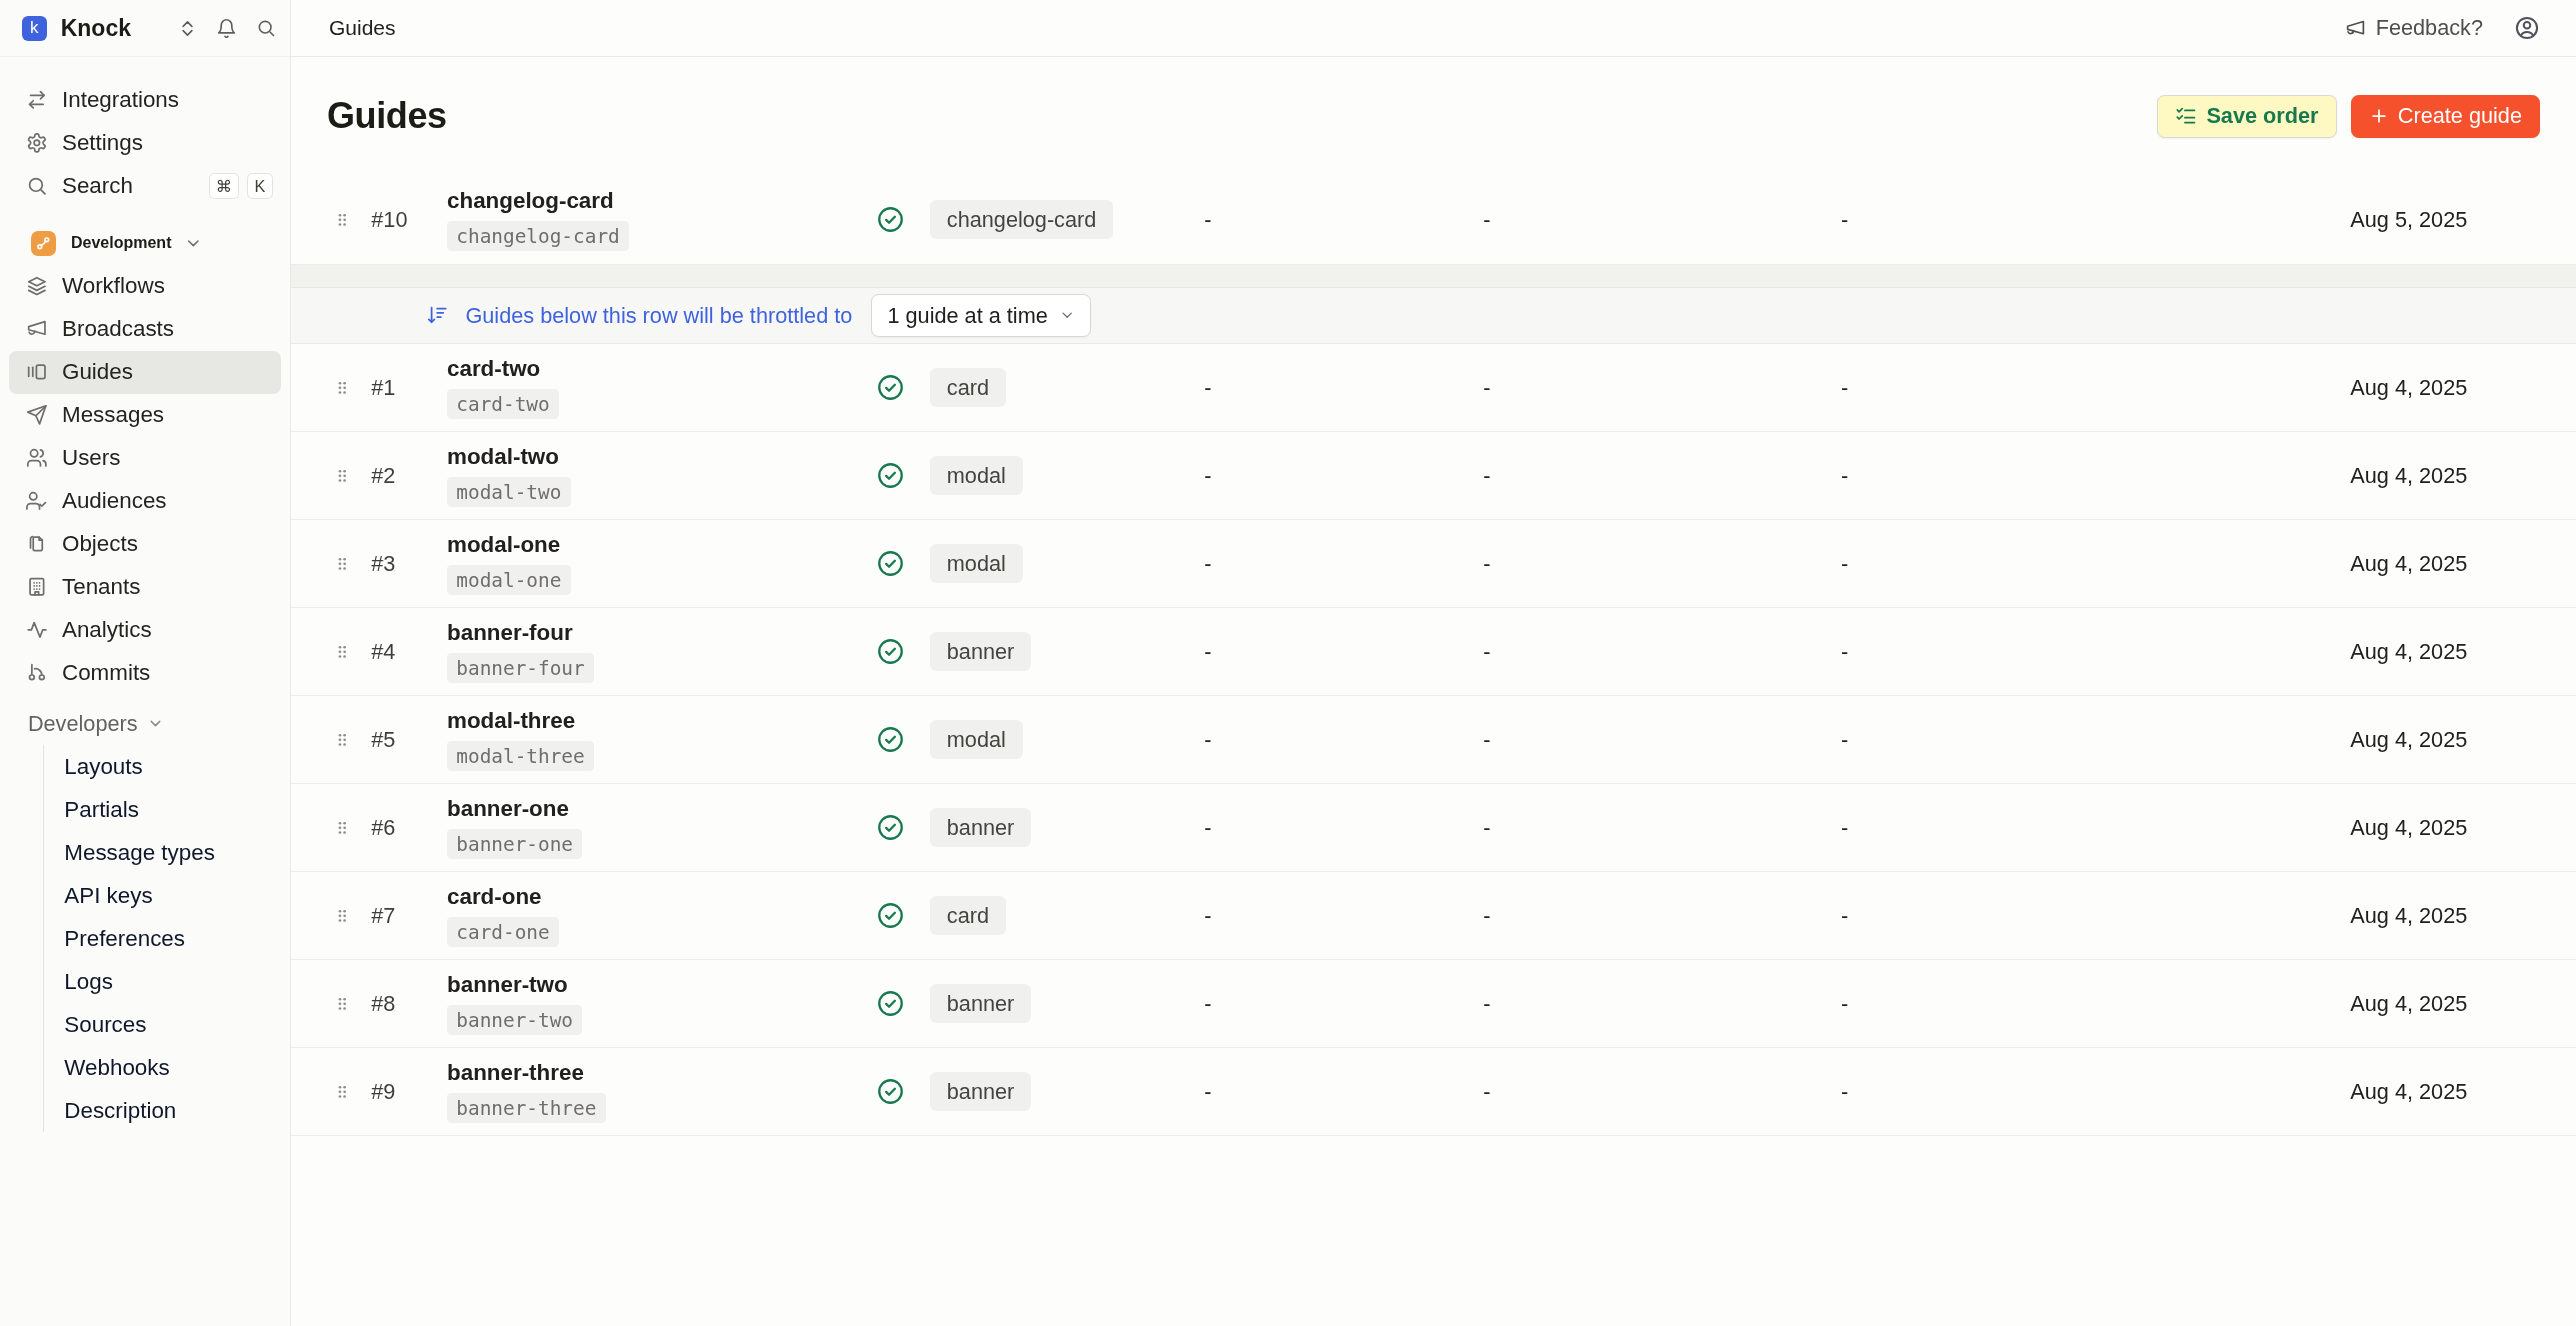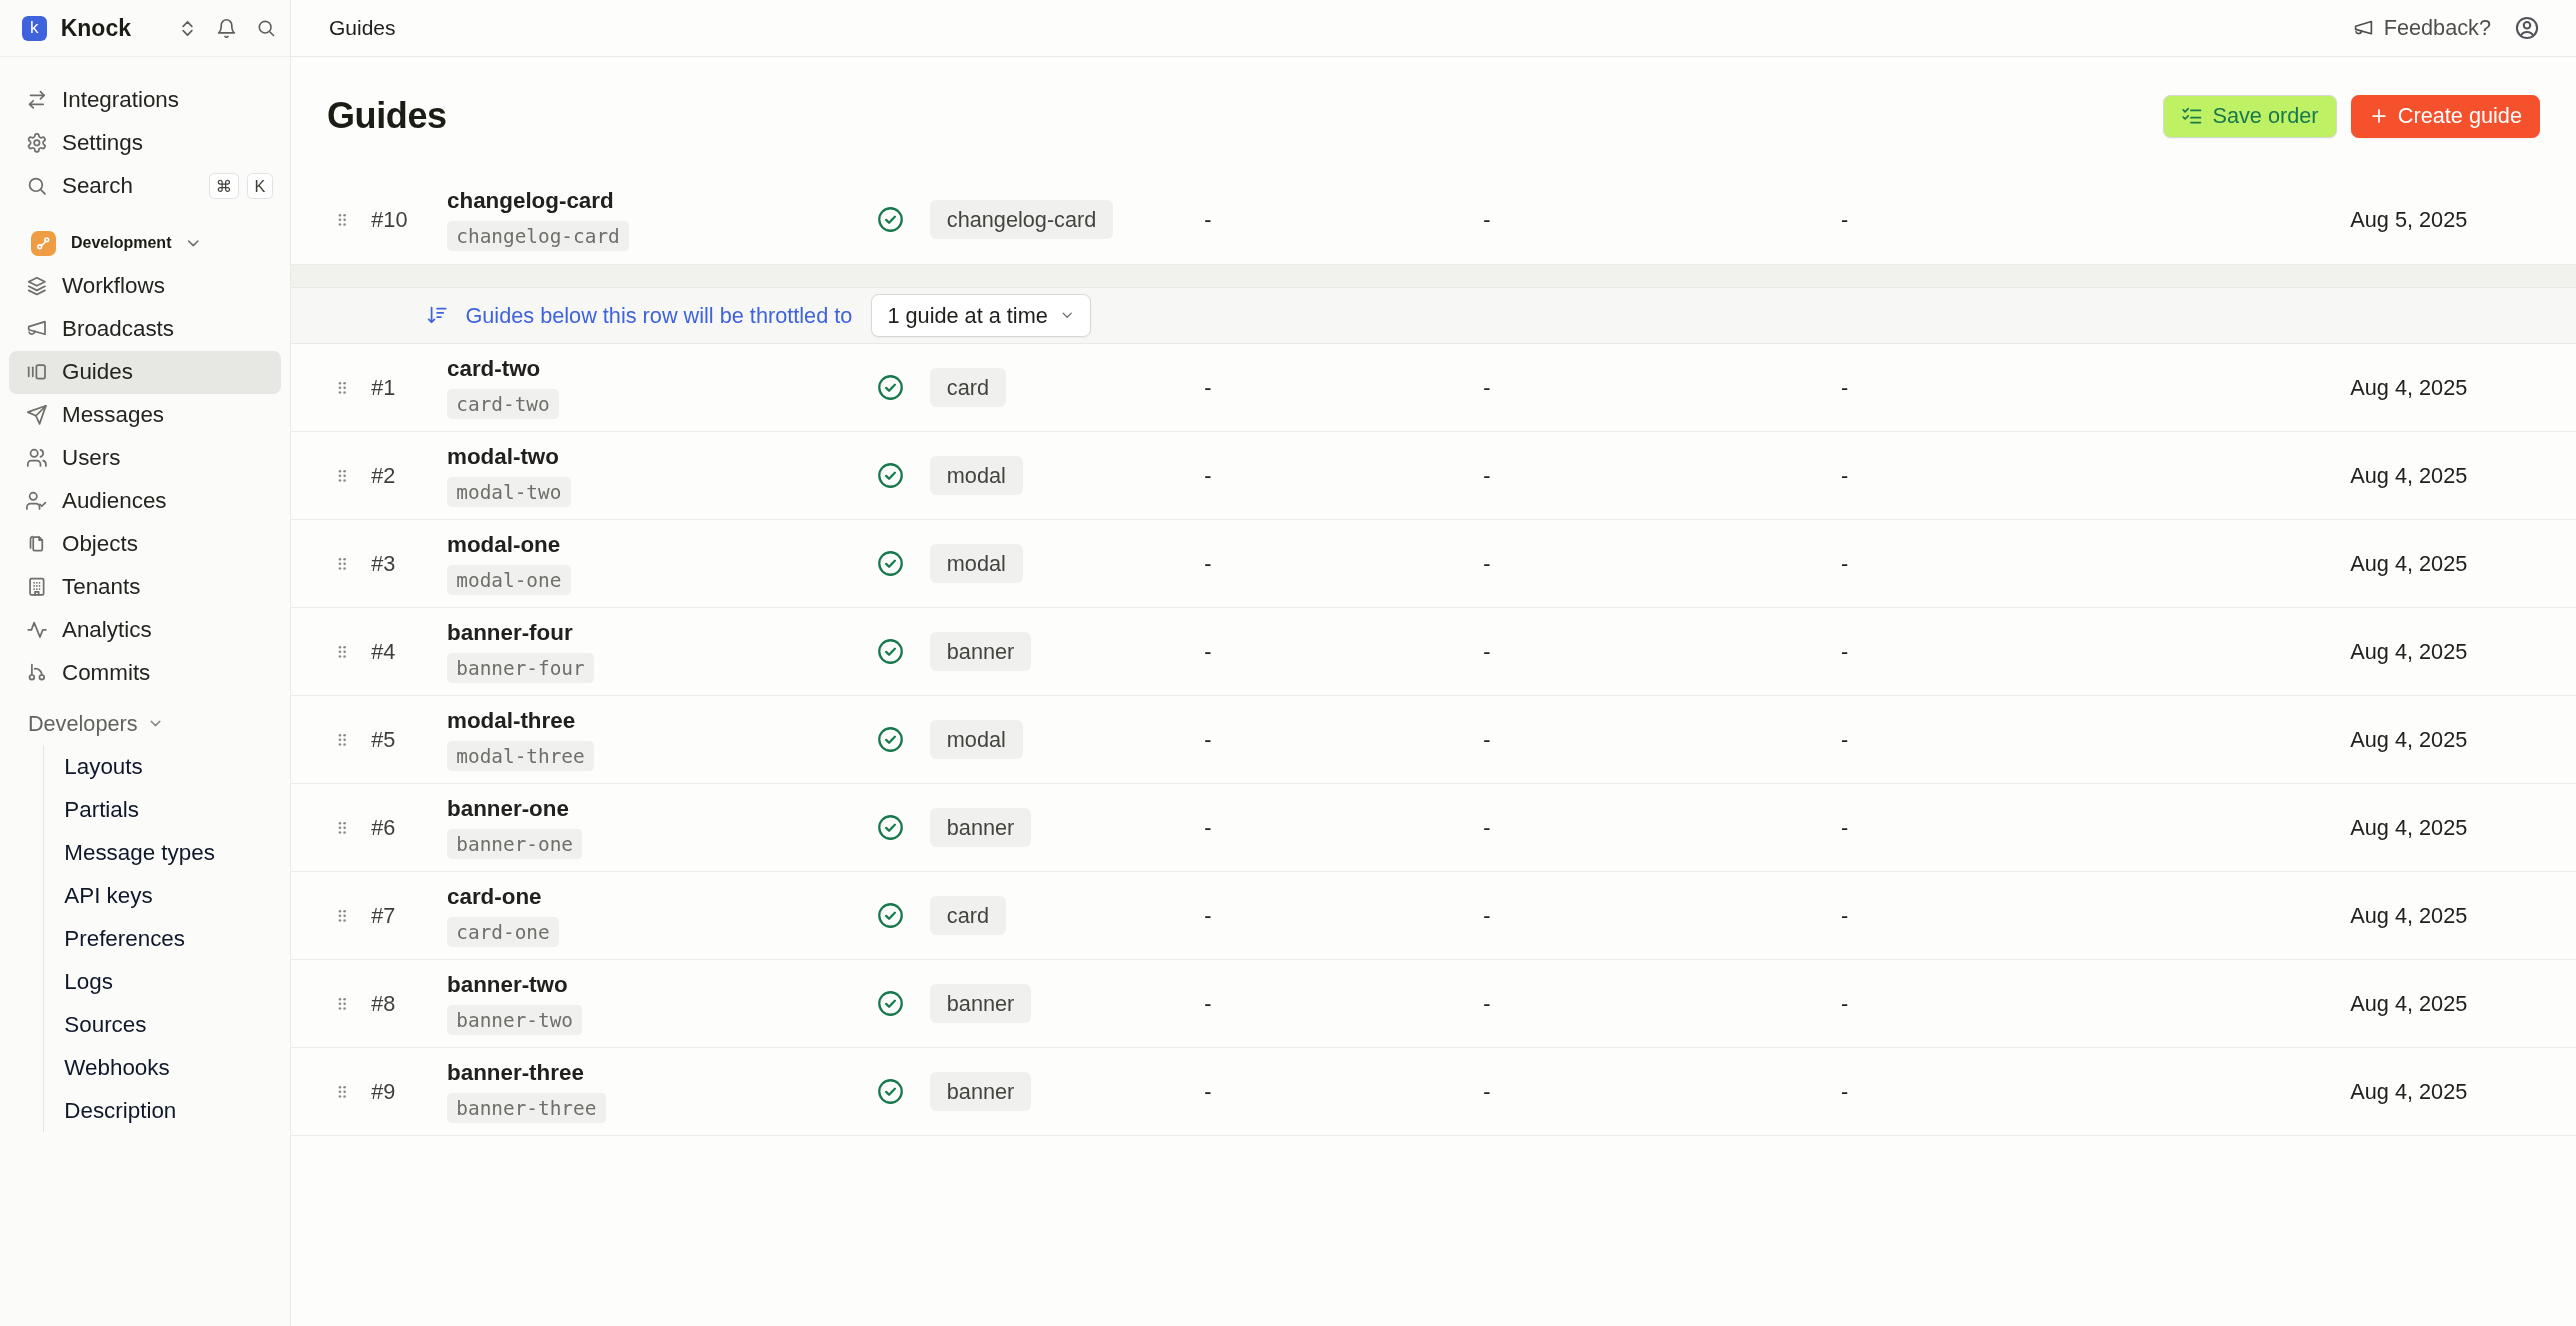--- a/index.html
+++ b/index.html
@@ -74,34 +74,34 @@
     padding-left: 20px; font-size: 22.4px; color: #0f172a; cursor: pointer;
   }
 
   
   .main { flex: 1; display: flex; flex-direction: column; background: #FDFDFC; }
   .topbar {
     height: 57px; min-height: 57px; display: flex; align-items: center;
     padding: 0 36px 0 38px; border-bottom: 0.8px solid #E9E9E6;
   }
   .breadcrumb { font-size: 21px; font-weight: 500; color: #21201C; cursor: pointer; }
-  .topbar-right { margin-left: auto; display: flex; align-items: center; gap: 23px; }
+  .topbar-right { margin-left: auto; display: flex; align-items: center; gap: 31px; }
   .feedback { display: flex; align-items: center; gap: 9.3px; color: #4F4F4A; font-size: 21.7px; cursor: pointer; }
   .avatar { color: #52525B; display: flex; cursor: pointer; }
 
   .page-header {
     height: 118px; min-height: 118px; display: flex; align-items: center;
     padding: 0 36px;
   }
   .page-title { font-size: 36px; font-weight: 700; letter-spacing: -0.4px; color: #1C1C17; }
   .actions { margin-left: auto; display: flex; align-items: center; gap: 14px; }
   .btn {
     height: 43px; display: flex; align-items: center; gap: 9.3px;
     padding: 0 17px; border-radius: 7.7px; border: 0.8px solid #D8D8D4;
-    background: #bef264; font-size: 21.7px; font-weight: 400; color: #24241F;
+    background: #fef9c3; font-size: 21.7px; font-weight: 700; color: #24241F;
     cursor: pointer; box-shadow: 0 0.8px 1.5px rgba(0,0,0,0.05);
   }
   .btn .chev { color: #6F6E69; display: flex; margin-left: 1.5px; }
   .btn-save { color: #18794E; }
   .btn-save svg { color: #18794E; }
   .btn-primary {
     background: #F4512C; border-color: #F4512C; color: #FFFFFF;
     font-weight: 500;
   }
 

